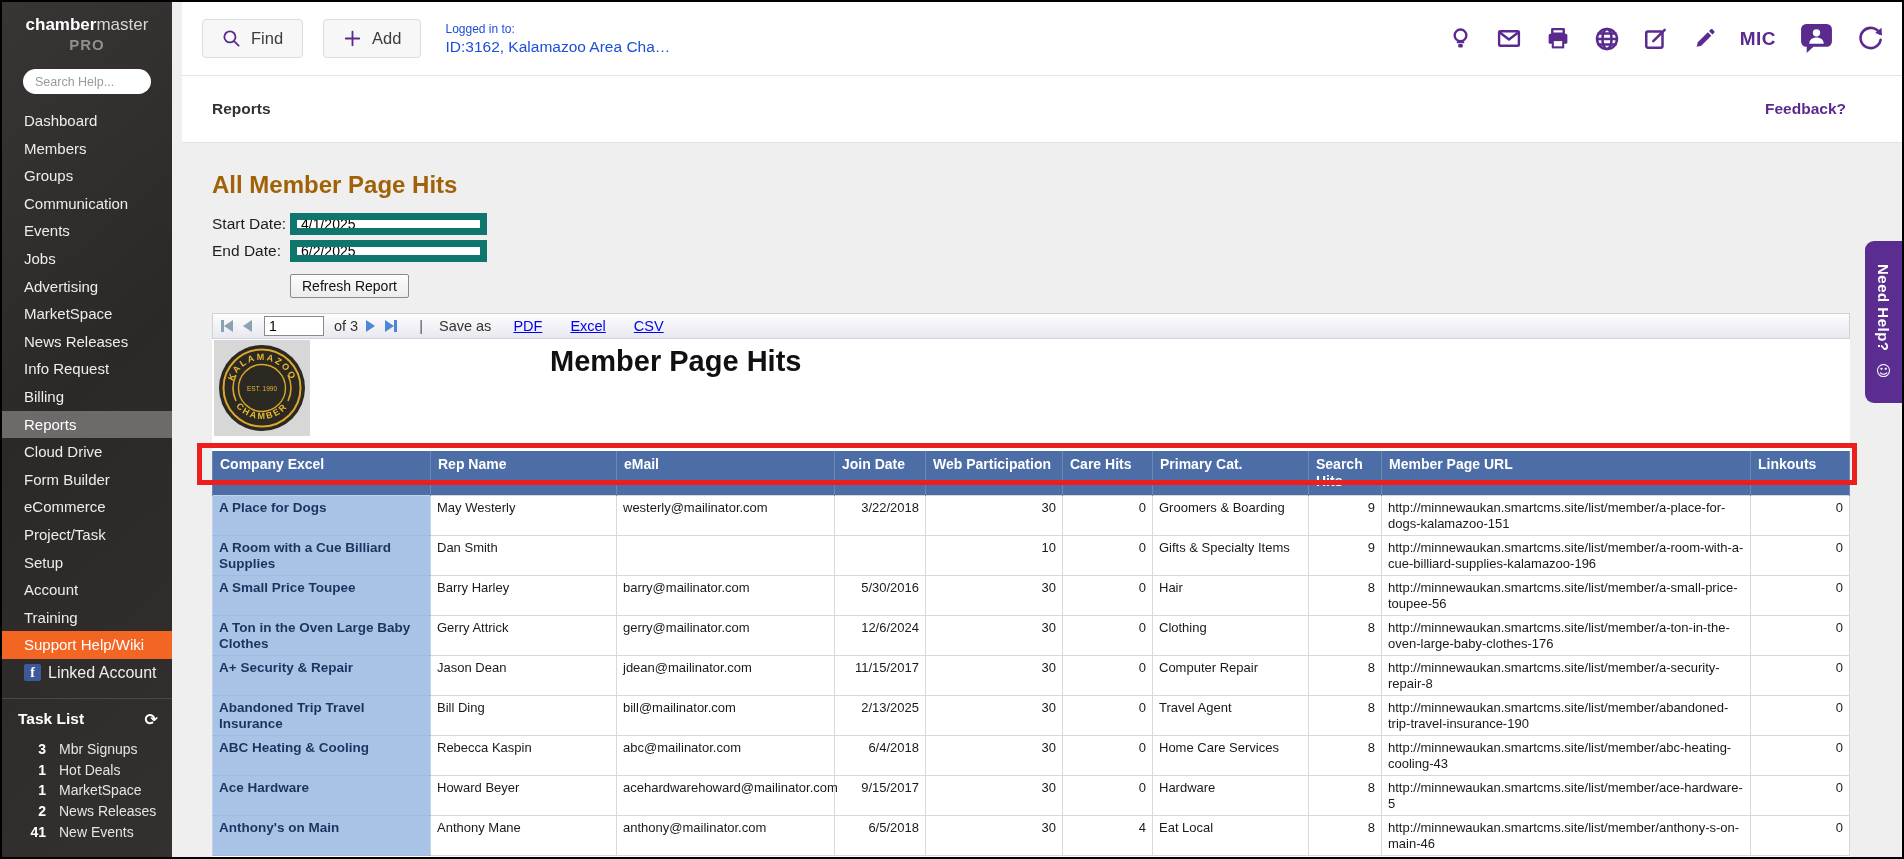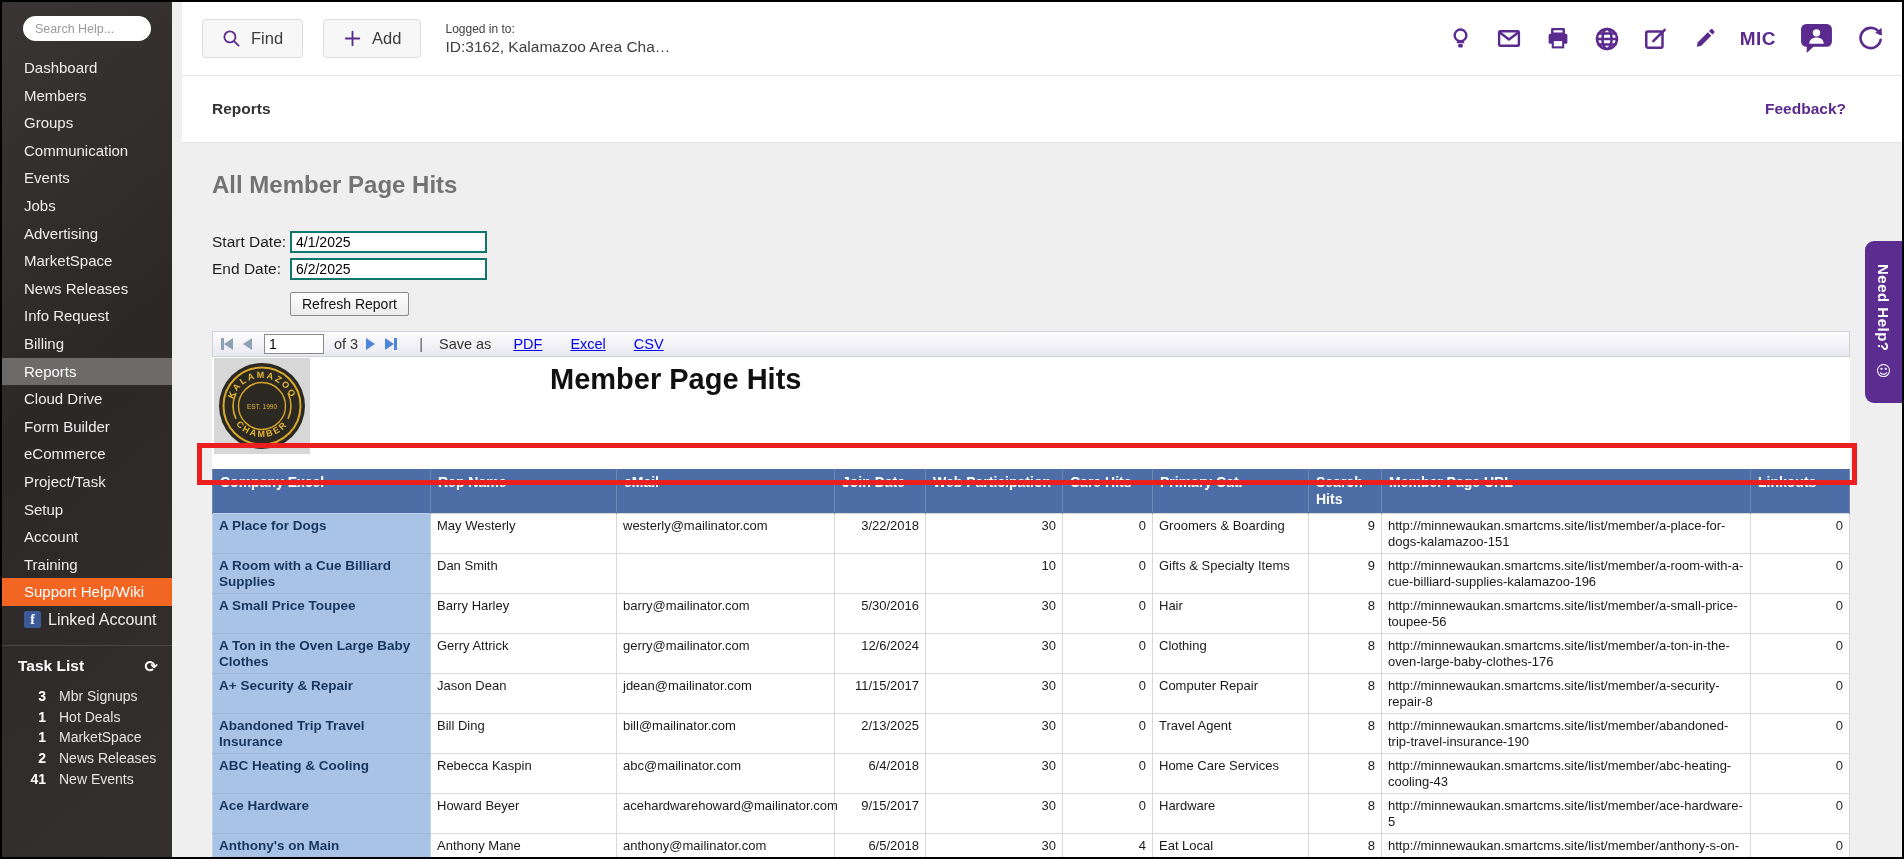--- a/index.html
+++ b/index.html
@@ -32,37 +32,37 @@
   .task-refresh { font-family:"DejaVu Sans",sans-serif; font-size:16px; color:#fff; font-weight:bold; cursor:pointer; }
   .task-item { display:flex; font-size:14px; line-height:20.8px; color:#e4e4e4; cursor:pointer; }
   .task-count { width:28px; text-align:right; font-weight:bold; margin-right:13px; color:#fff; }
 
   
   .main { position:absolute; left:180px; top:0; right:0; height:100%; }
   .topbar { height:74px; background:#fff; border-bottom:1px solid #e4e4e4; display:flex; align-items:center; padding:0 18px 0 20px; }
   .tb-btn { display:flex; align-items:center; gap:10px; height:39px; padding:0 19px; background:#f7f7f7;
     border:1px solid #dcdcdc; border-radius:4px; font-size:16.5px; color:#3c3c3c; cursor:pointer; }
   .tb-btn + .tb-btn { margin-left:20px; }
-  .loggedin { margin-left:24px; color:#404040; }
+  .loggedin { margin-left:24px; color:#1d4ed8; }
   .loggedin .li-label { font-size:12px; display:block; }
   .loggedin .li-value { font-size:15.5px; display:block; margin-top:2px; }
   .tb-icons { margin-left:auto; display:flex; align-items:center; gap:23px; }
   .tb-icon { cursor:pointer; display:flex; align-items:center; }
   .mic-label { font-size:19px; font-weight:bold; color:#5b2a8e; letter-spacing:0.5px; cursor:pointer; }
 
   .page-band { height:67px; background:#fff; border-bottom:1px solid #e2e2e2; display:flex; align-items:center;
     justify-content:space-between; padding:0 56px 0 30px; }
   .page-title { font-size:15.5px; font-weight:bold; color:#333; }
   .feedback { font-size:15.5px; font-weight:bold; color:#5b2a8e; cursor:pointer; }
 
   .content { position:relative; padding:28px 0 0 30px; height:calc(100% - 142px); background:#efefef; }
-  .report-title { font-size:24px; font-weight:bold; color:#737373; margin-bottom:32px; }
+  .report-title { font-size:24px; font-weight:bold; color:#a16207; margin-bottom:14px; }
   .field-row { margin-bottom:5px; font-size:15.5px; color:#1c1c1c; display:flex; align-items:center; }
   .field-label { width:78px; display:inline-block; }
-  .field-input { width:197px; height:22px; border:2px solid #0f766e; font-size:14px; padding:0 4px;
+  .field-input { width:197px; height:22px; border:7px solid #0f766e; font-size:14px; padding:0 4px;
     font-family:"Liberation Sans",sans-serif; background:#fff; }
   .refresh-btn { margin:7px 0 0 78px; height:24px; padding:0 11px; font-size:14px; font-family:"Liberation Sans",sans-serif;
     background:linear-gradient(#fdfdfd,#ececec); border:1px solid #8a8a8a; border-radius:2px; cursor:pointer; color:#111; }
 
   
   .pager { width:1638px; height:26px; margin-top:15px; background:linear-gradient(#fdfdfe,#e8e8f0);
     border:1px solid #d0d0da; display:flex; align-items:center; padding-left:6px; gap:6px; font-size:14.5px; color:#333; }
   .pg-ctl { display:flex; align-items:center; cursor:pointer; margin:0 2px; }
   .tri { width:0; height:0; border-top:6px solid transparent; border-bottom:6px solid transparent; }
   .tri.left  { border-right:9px solid #8aa2b4; }
@@ -106,20 +106,24 @@
 
   svg .st { stroke:#5b2a8e; fill:none; stroke-width:2.3; stroke-linecap:round; stroke-linejoin:round; }
   svg .fl { fill:#5b2a8e; }
 </style>
 </head>
 <body>
 
 <div class="screen">
 
   <div class="sidebar">
+    <div class="brand">
+      <div class="brand-line1"><b>chamber</b><span class="lt">master</span></div>
+      <div class="brand-sub">PRO</div>
+    </div>
     <input class="help-search" placeholder="Search Help..." style="">
     <div class="nav">
 
         <div class="nav-item">Dashboard</div>
 
         <div class="nav-item">Members</div>
 
         <div class="nav-item">Groups</div>
 
         <div class="nav-item">Communication</div>

